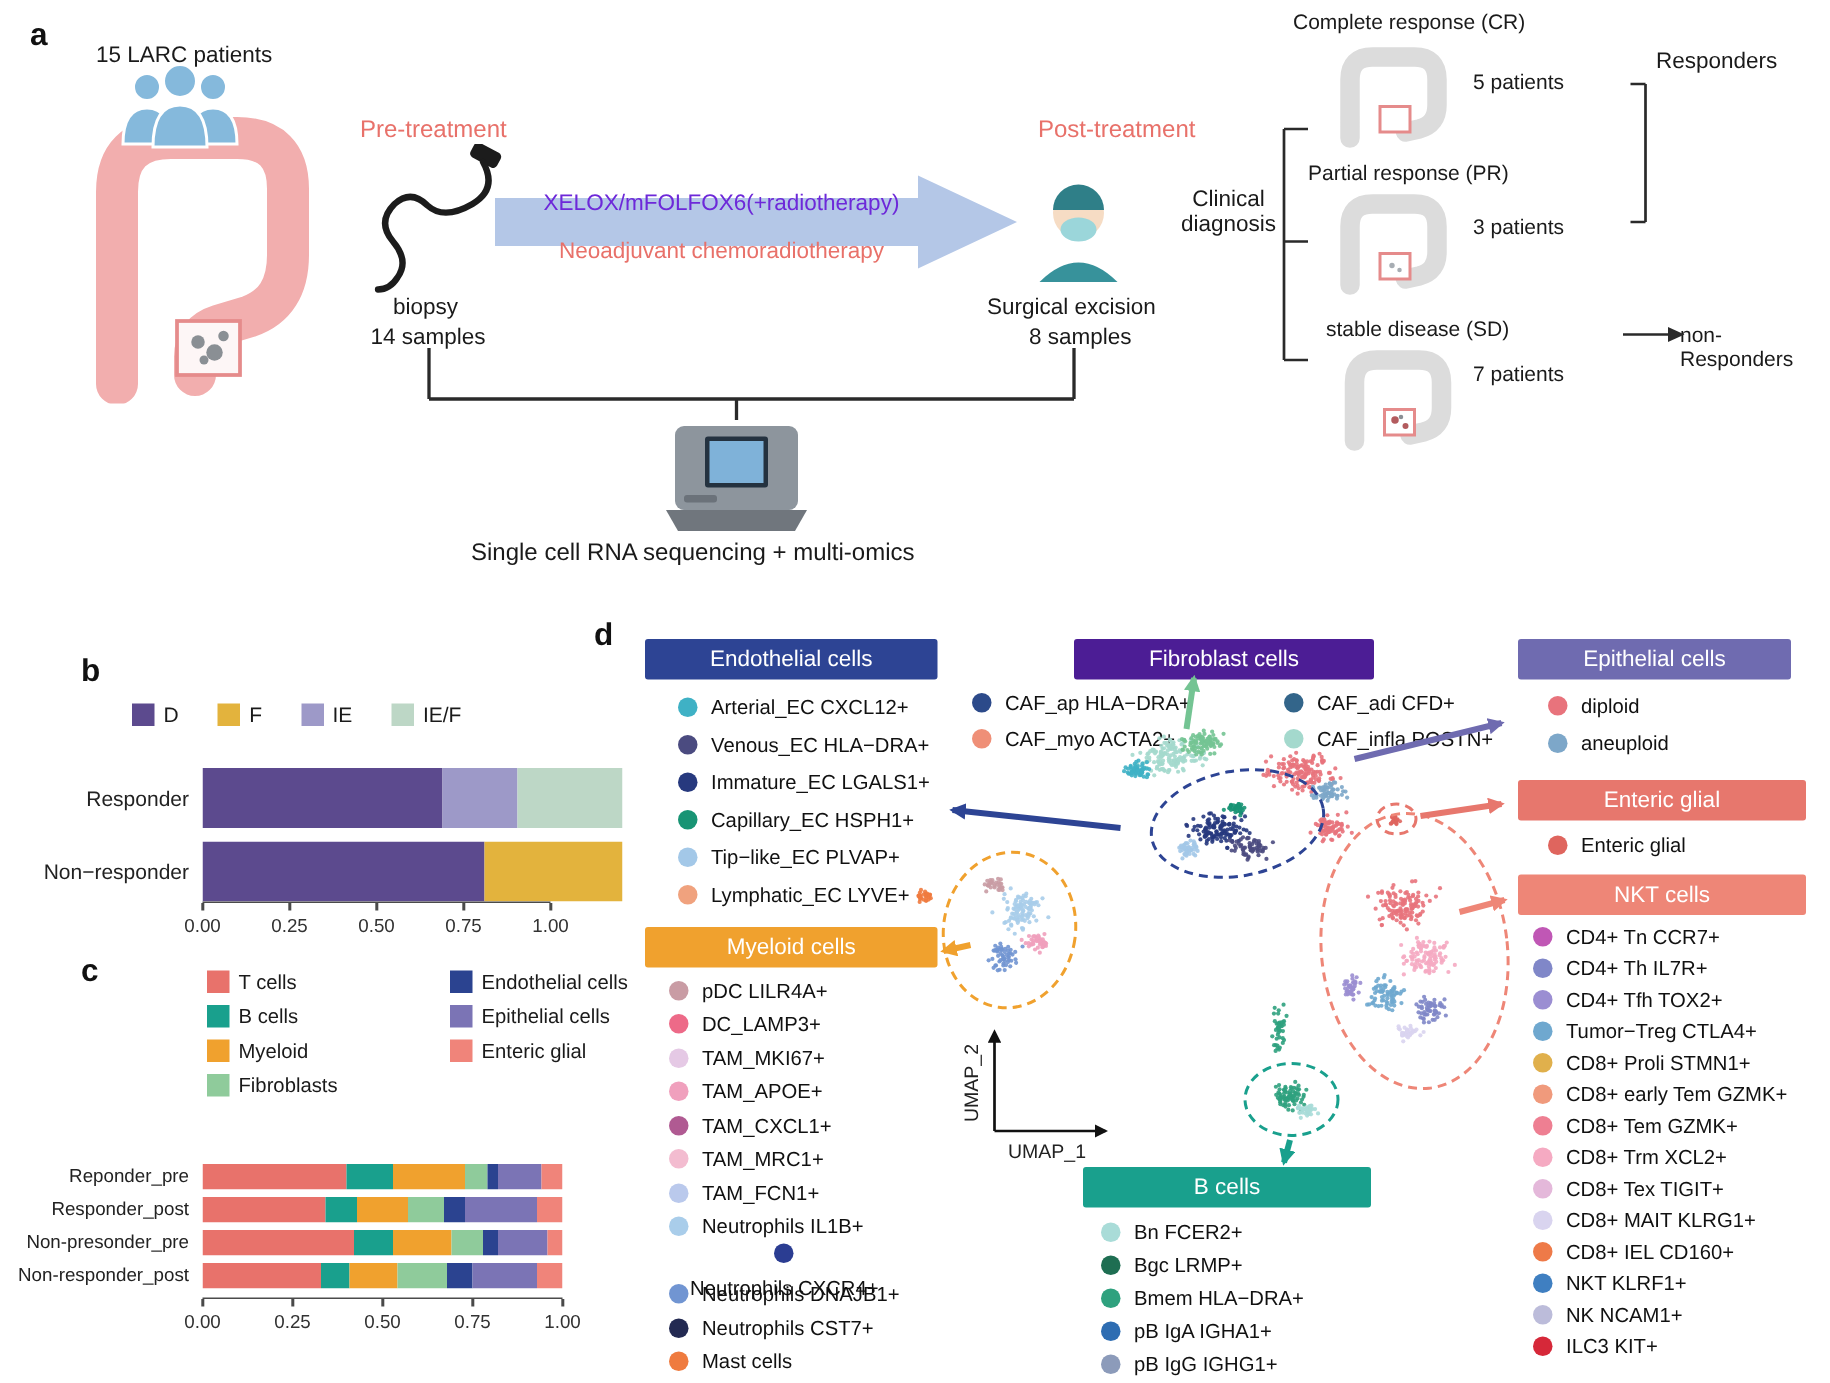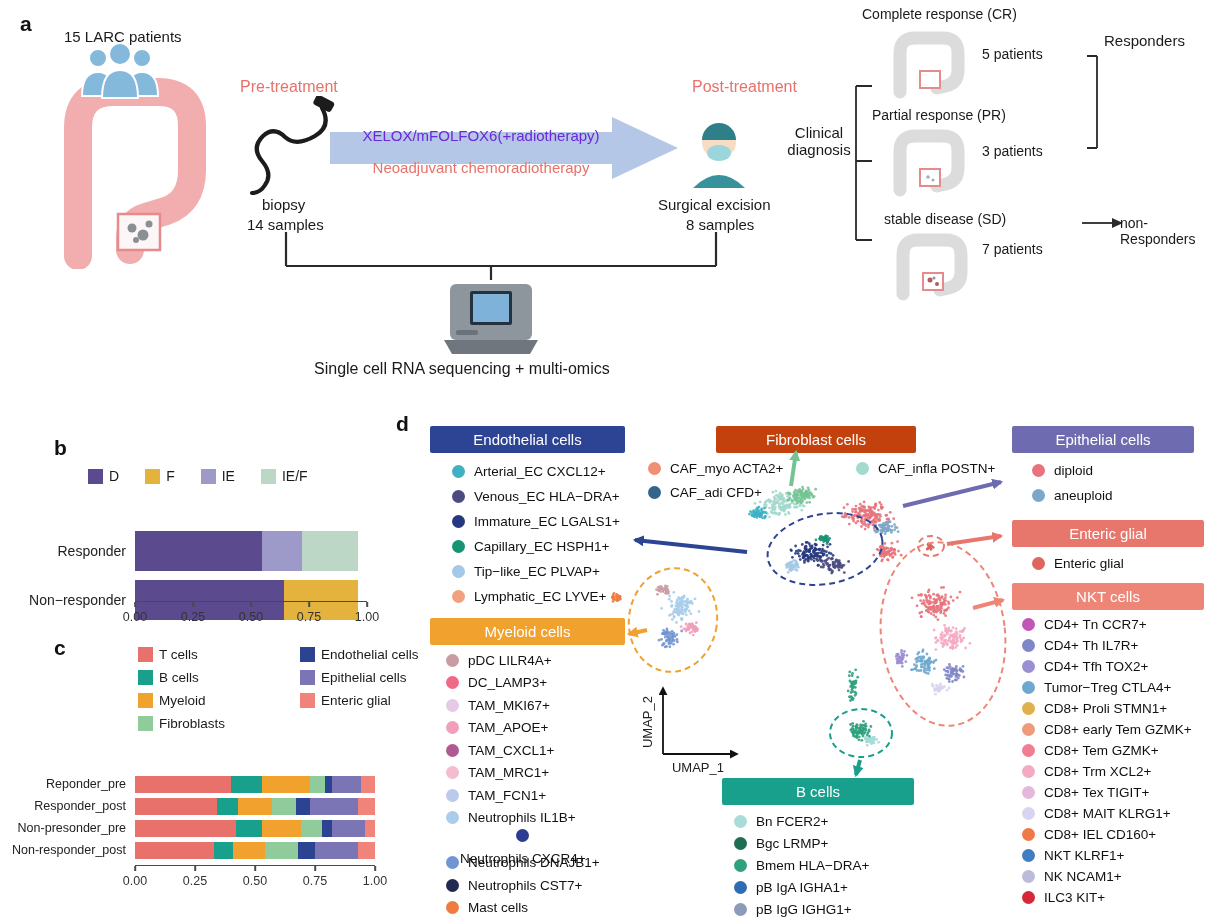--- a/index.html
+++ b/index.html
@@ -149,21 +149,21 @@
       </div>
       <div class="leg-item">
         <span class="swatch" style="background: rgb(157, 153, 200);"></span>
         <span class="leg-label" style="font-size: 14px;">IE</span>
       </div>
       <div class="leg-item">
         <span class="swatch" style="background: rgb(189, 215, 198);"></span>
         <span class="leg-label" style="font-size: 14px;">IE/F</span>
       </div>
     </div>
-  <div id="bars-b" class="abs" style="left:135px;top:531px;width:223px">
+  <div id="bars-b" class="abs" style="left:135px;top:512px;width:280px">
       <div class="bar-row" style="height: 40px; margin-bottom: 9px;">
         <div class="bar-label" style="font-size: 14px; line-height: 40px;">Responder</div>
         <div class="bar-track">
           <div class="bar-seg" title="D" style="width: 57%; background: rgb(92, 74, 142);"></div>
           <div class="bar-seg" title="IE" style="width: 18%; background: rgb(157, 153, 200);"></div>
           <div class="bar-seg" title="IE/F" style="width: 25%; background: rgb(189, 215, 198);"></div>
         </div>
       </div>
       <div class="bar-row" style="height: 40px; margin-bottom: 9px;">
         <div class="bar-label" style="font-size: 14px; line-height: 40px;">Non−responder</div>
@@ -357,22 +357,26 @@
       <div class="d-item" style="height: 22.5px;">
         <span class="dot" style="background: rgb(35, 42, 82);"></span>
         <span class="d-label">Neutrophils CST7+</span>
       </div>
       <div class="d-item" style="height: 22.5px;">
         <span class="dot" style="background: rgb(239, 123, 63);"></span>
         <span class="d-label">Mast cells</span>
       </div>
     </div>
 
-  <div class="abs d-header" id="hdr-fibroblast" style="left: 716px; top: 426px; width: 200px; background: #c2410c;">Fibroblast cells</div>
+  <div class="abs d-header" id="hdr-fibroblast" style="left: 716px; top: 426px; width: 200px; background: #4c1d95;">Fibroblast cells</div>
   <div class="abs" id="list-fibroblast" style="left:648px;top:456px;display:grid;grid-auto-flow:column;grid-template-rows:repeat(2,24px);grid-template-columns:200px auto;column-gap:8px">
+      <div class="d-item" style="height: 24px;">
+        <span class="dot" style="background: rgb(44, 74, 138);"></span>
+        <span class="d-label">CAF_ap HLA−DRA+</span>
+      </div>
       <div class="d-item" style="height: 24px;">
         <span class="dot" style="background: rgb(239, 143, 119);"></span>
         <span class="d-label">CAF_myo ACTA2+</span>
       </div>
       <div class="d-item" style="height: 24px;">
         <span class="dot" style="background: rgb(51, 101, 138);"></span>
         <span class="d-label">CAF_adi CFD+</span>
       </div>
       <div class="d-item" style="height: 24px;">
         <span class="dot" style="background: rgb(164, 217, 205);"></span>

